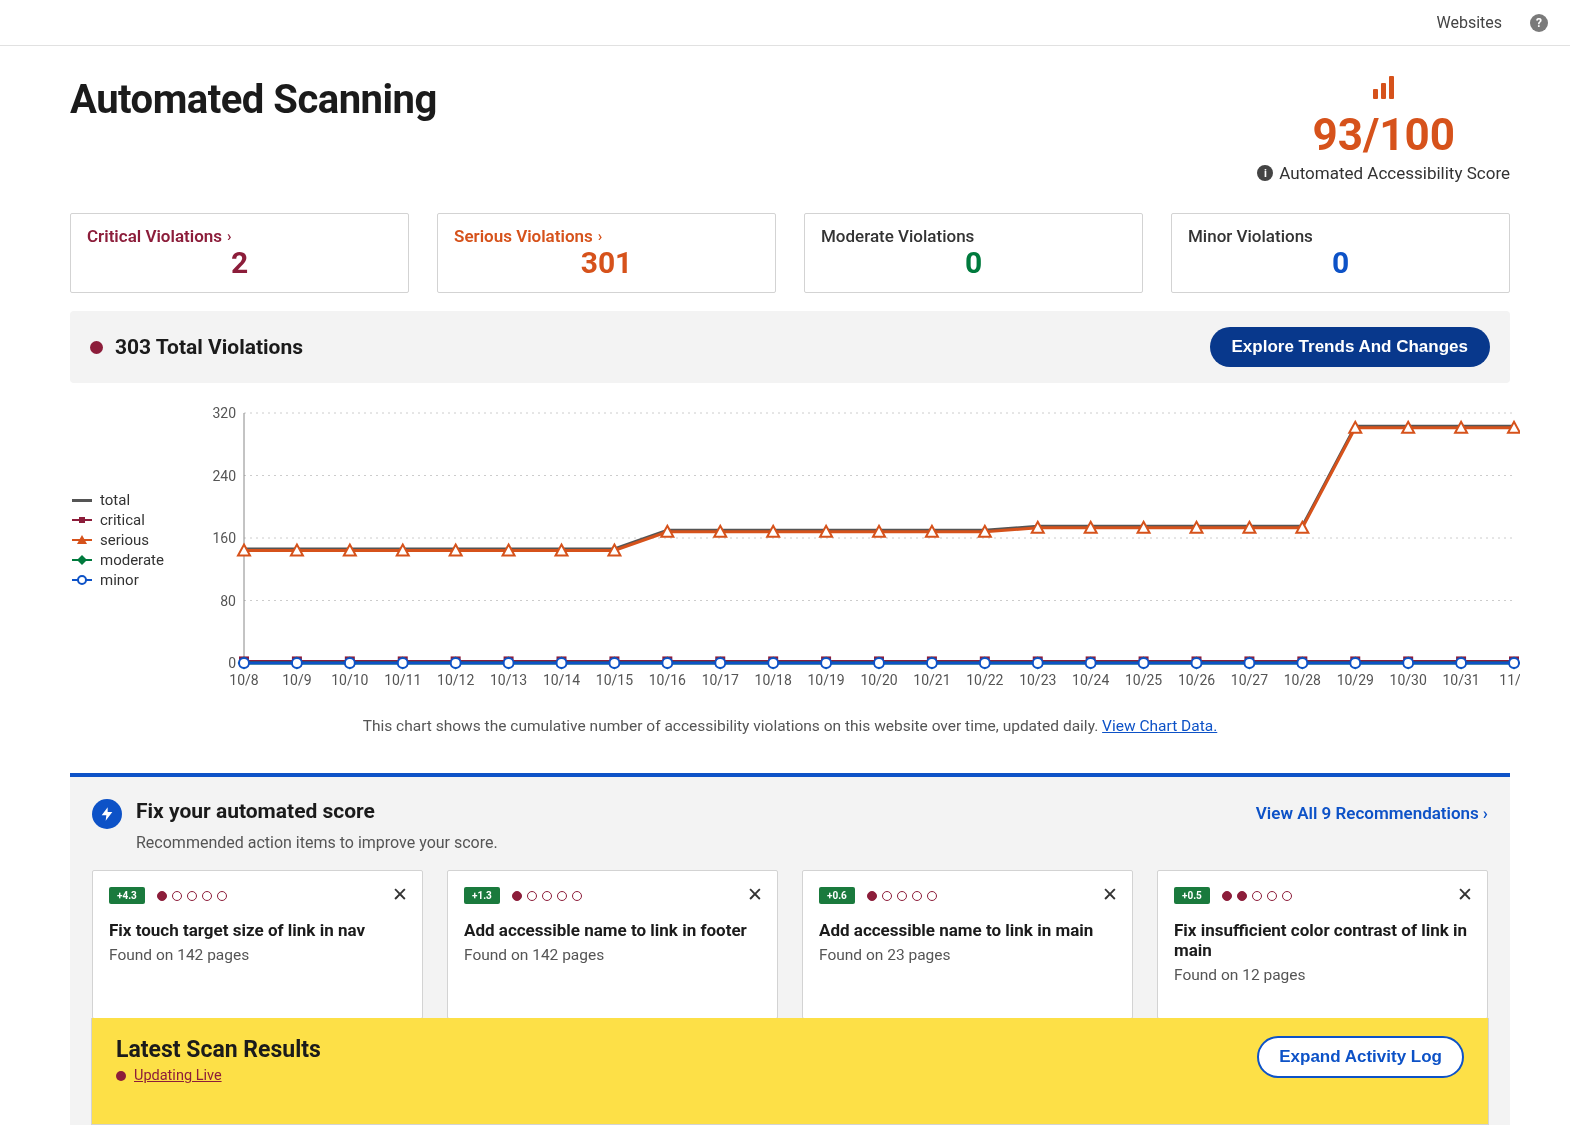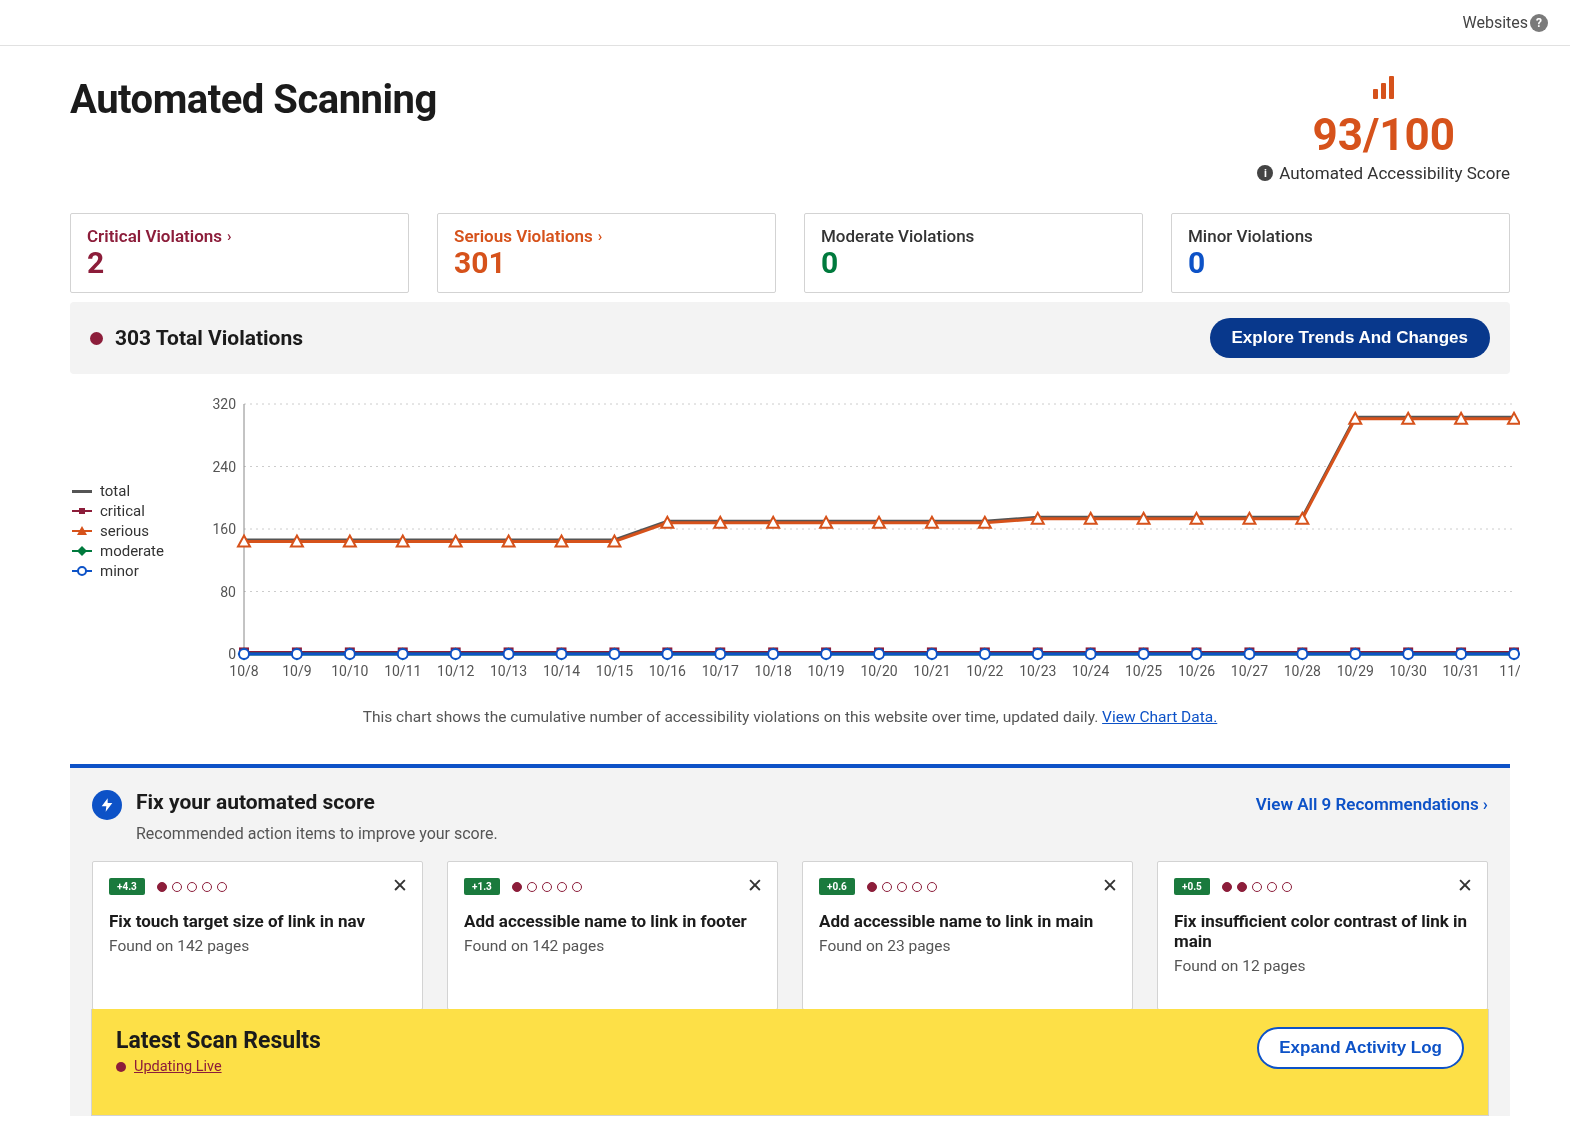--- a/index.html
+++ b/index.html
@@ -13,39 +13,39 @@
     --orange:#d6521b;
     --green:#007a3d;
     --maroon:#8c1d3a;
   }
   *{box-sizing:border-box}
   body{margin:0;font-family:-apple-system,BlinkMacSystemFont,"Segoe UI",Roboto,Helvetica,Arial,sans-serif;color:var(--text);background:#fff;font-size:15px;}
   .viewport{width:1570px;height:1135px;overflow:hidden;position:relative;background:#fff;}
   .scale{transform-origin:top left;}
 
   
-  .topbar{height:46px;border-bottom:1px solid var(--border);display:flex;align-items:center;justify-content:flex-end;padding:0 22px;gap:2px;color:#444;font-size:16px;}
+  .topbar{height:46px;border-bottom:1px solid var(--border);display:flex;align-items:center;justify-content:flex-end;padding:0 22px;gap:28px;color:#444;font-size:16px;}
   .help-circle{width:18px;height:18px;border-radius:50%;background:#7a7a7a;color:#fff;display:flex;align-items:center;justify-content:center;font-size:12px;font-weight:700;}
 
   .page{padding:30px 60px 0 70px;}
 
   .header-row{display:flex;align-items:flex-start;justify-content:space-between;margin-bottom:30px;}
   h1{margin:0;font-size:40px;font-weight:700;letter-spacing:-0.5px;}
   .score-box{text-align:right;}
   .score{color:var(--orange);font-size:44px;font-weight:700;display:flex;align-items:center;gap:10px;justify-content:flex-end;flex-direction:column;}
   .score .bars{display:inline-flex;align-items:flex-end;gap:3px;}
   .score .bars span{display:block;width:5px;background:var(--orange);border-radius:1px;}
   .score .bars span:nth-child(1){height:10px}
   .score .bars span:nth-child(2){height:16px}
   .score .bars span:nth-child(3){height:23px}
   .score-label{color:#333;font-size:17px;display:flex;align-items:center;justify-content:flex-end;gap:6px;margin-top:2px;}
   .info-circle{width:16px;height:16px;border-radius:50%;background:#444;color:#fff;display:inline-flex;align-items:center;justify-content:center;font-size:11px;font-weight:700;}
 
   
-  .cards{display:flex;gap:28px;margin-bottom:9px;}
+  .cards{display:flex;gap:28px;margin-bottom:18px;text-align:center;}
   .card{flex:1;border:1px solid var(--border2);border-radius:2px;padding:12px 16px 14px;}
   .card .label{font-size:17px;font-weight:600;margin-bottom:2px;display:flex;align-items:center;gap:5px;}
   .card .value{font-size:30px;font-weight:700;line-height:1;}
   .card.critical .label{color:var(--maroon);}
   .card.critical .value{color:var(--maroon);}
   .card.serious .label{color:var(--orange);}
   .card.serious .value{color:var(--orange);}
   .card.moderate .value{color:var(--green);}
   .card.minor .value{color:var(--blue);}
   .card.plain .label{color:#333;font-weight:500;}

